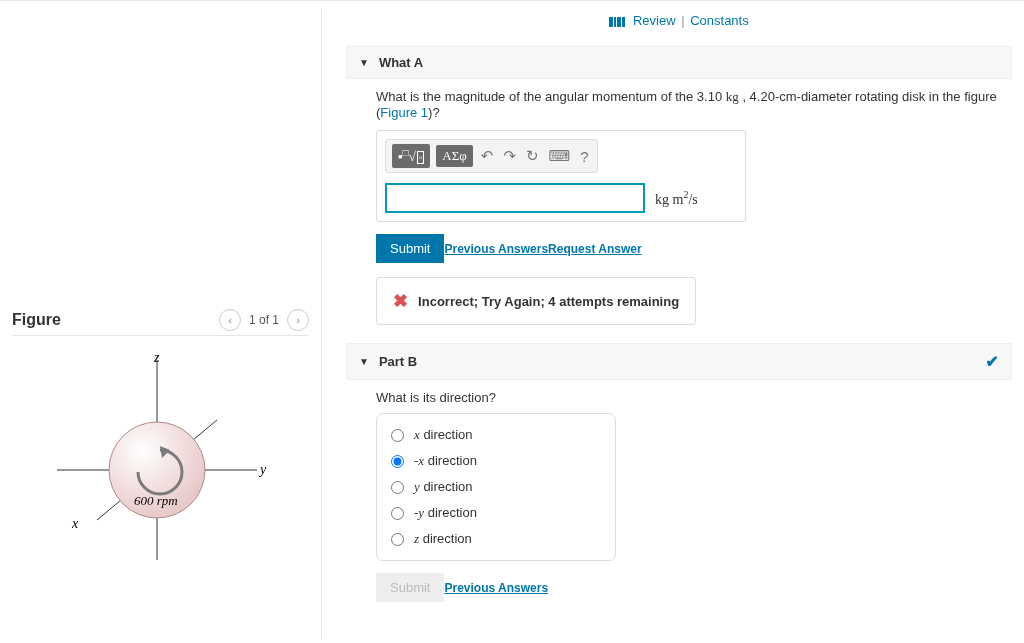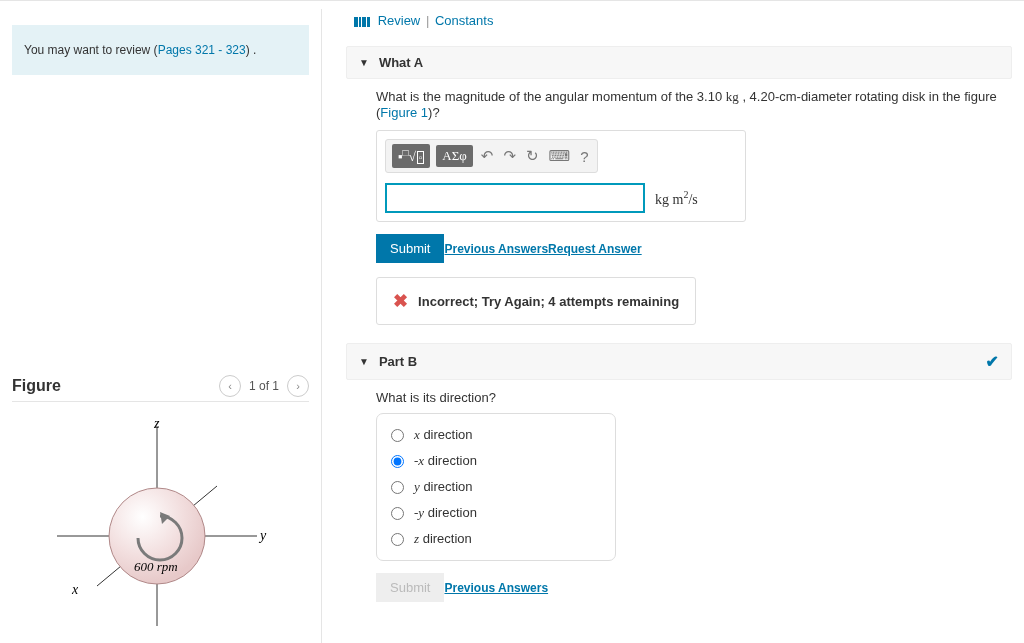--- a/index.html
+++ b/index.html
@@ -44,21 +44,21 @@
   .fig-head h3 { margin: 0; font-size: 16px; font-weight: bold; }
   .fig-nav { display: flex; align-items: center; gap: 8px; font-size: 12px; color:#555;}
   .circ-btn {
     width: 22px; height: 22px; border: 1px solid #ccc; border-radius: 50%;
     display:flex; align-items:center; justify-content:center; color:#888; font-size:11px;
     background:#fff; cursor:pointer;
   }
   .fig-body { padding: 14px 30px; }
 
   .toplinks {
-    text-align: left;
+    text-align: center;
     font-size: 13px;
     padding: 4px 8px 18px 8px;
     color: #0077aa;
   }
   .toplinks span.sep { color: #999; margin: 0 2px; }
   .toplinks a { color: #0077aa; text-decoration:none; cursor:pointer;}
   .barcode {
     display:inline-block; vertical-align:middle; margin-right:4px;
     width:16px; height:10px; position:relative;
   }
@@ -151,23 +151,20 @@
 
   svg text { font-family: "Times New Roman", serif; font-style: italic; }
 </style>
 </head>
 <body>
 
 <div class="page">
  <div class="cols">
 
   <div class="left">
-    <div class="hintbox">
-      <span>You may want to review (</span><a>Pages 321 - 323</a><span>) .</span>
-    </div>
 
     <div class="fig-head">
       <h3>Figure</h3>
       <div class="fig-nav">
         <div class="circ-btn">‹</div>
         <span>1 of 1</span>
         <div class="circ-btn">›</div>
       </div>
     </div>
 

